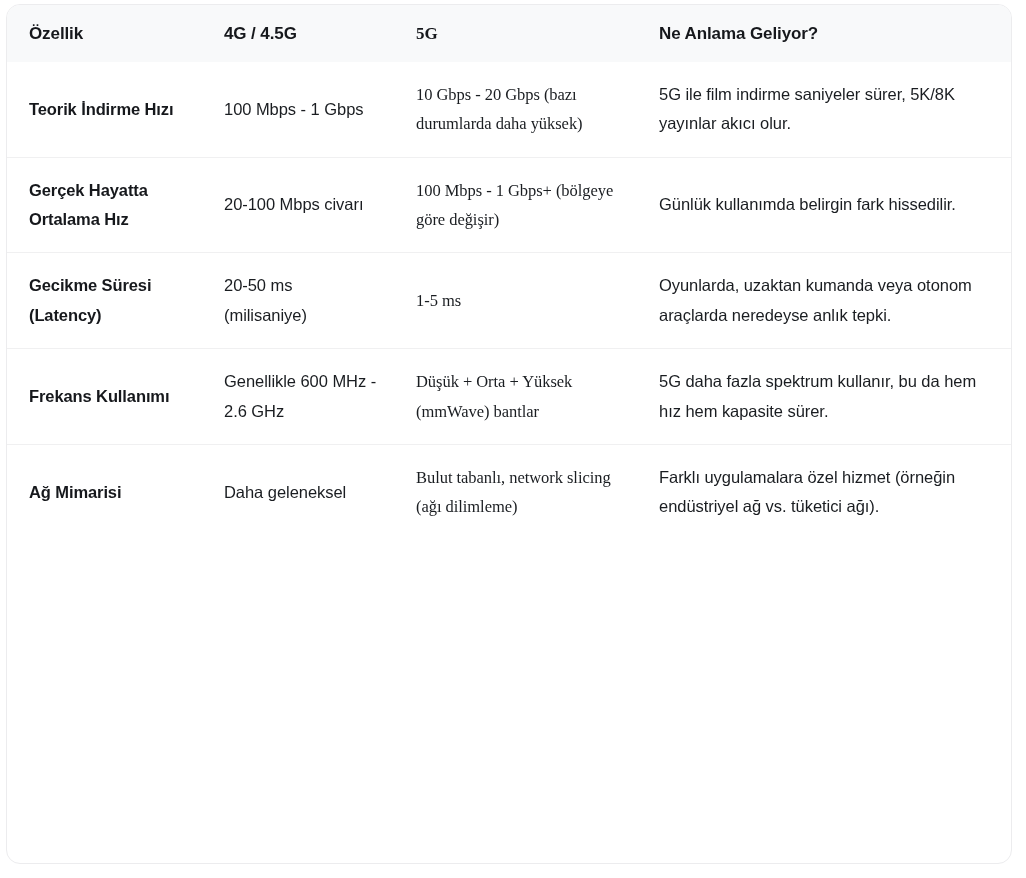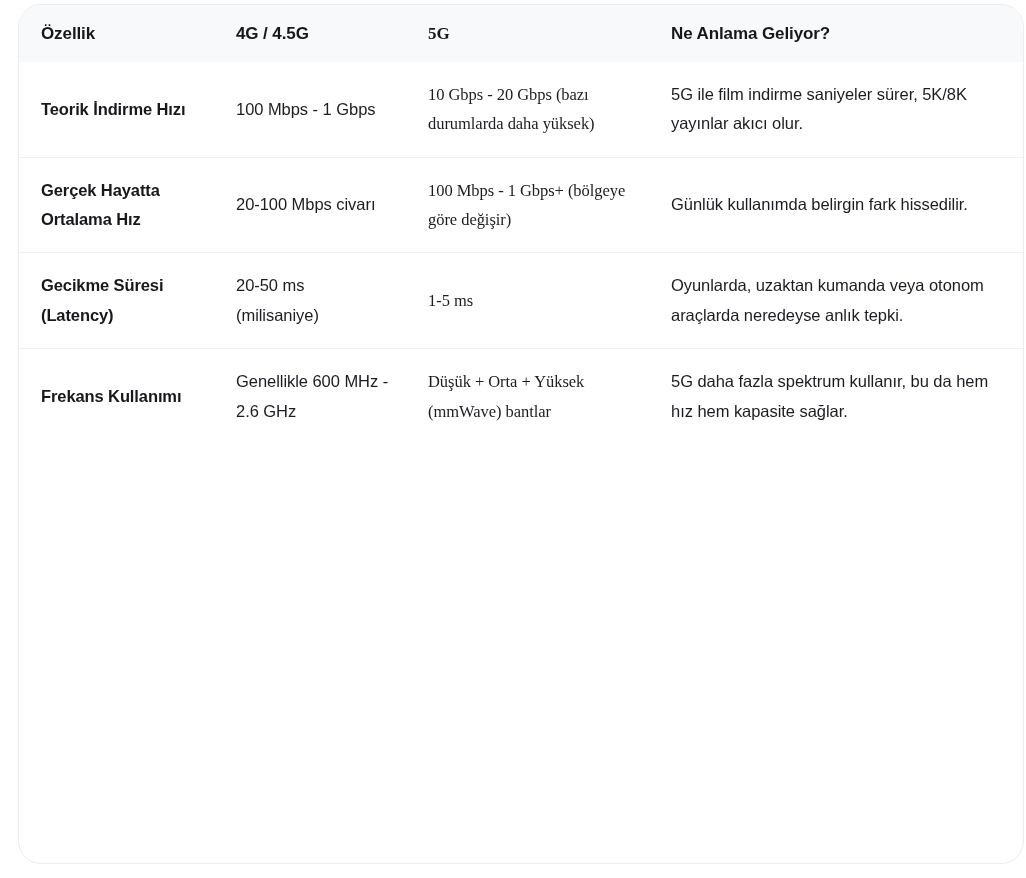--- a/index.html
+++ b/index.html
@@ -7,27 +7,27 @@
   html, body {
     width: 1026px;
     height: 878px;
     background: #ffffff;
     font-family: "Liberation Sans", sans-serif;
     -webkit-font-smoothing: antialiased;
   }
 
   .table-card {
     position: absolute;
-    left: 18px;
+    left: 6px;
     top: 4px;
     width: 1006px;
     height: 860px;
     background: #ffffff;
     border: 1px solid #ececee;
-    border-radius: 23px;
+    border-radius: 14px;
     overflow: hidden;
   }
 
   table.comparison-table {
     width: 100%;
     border-collapse: collapse;
     table-layout: fixed;
   }
 
   thead tr {
@@ -107,17 +107,23 @@
         <tr>
           <td class="col-feature feature-cell">Gecikme Süresi (Latency)</td>
           <td class="col-4g">20-50 ms (milisaniye)</td>
           <td class="col-5g">1-5 ms</td>
           <td class="col-meaning">Oyunlarda, uzaktan kumanda veya otonom araçlarda neredeyse anlık tepki.</td>
         </tr>
         <tr>
           <td class="col-feature feature-cell">Frekans Kullanımı</td>
           <td class="col-4g">Genellikle 600 MHz - 2.6 GHz</td>
           <td class="col-5g">Düşük + Orta + Yüksek (mmWave) bantlar</td>
-          <td class="col-meaning">5G daha fazla spektrum kullanır, bu da hem hız hem kapasite sağlar.</td>
+          <td class="col-meaning">5G daha fazla spektrum kullanır, bu da hem hız hem kapasite sürer.</td>
+        </tr>
+        <tr>
+          <td class="col-feature feature-cell">Ağ Mimarisi</td>
+          <td class="col-4g">Daha geleneksel</td>
+          <td class="col-5g">Bulut tabanlı, network slicing (ağı dilimleme)</td>
+          <td class="col-meaning">Farklı uygulamalara özel hizmet (örneğin endüstriyel ağ vs. tüketici ağı).</td>
         </tr>
       </tbody>
   </table>
 </div>
 
 </body></html>

